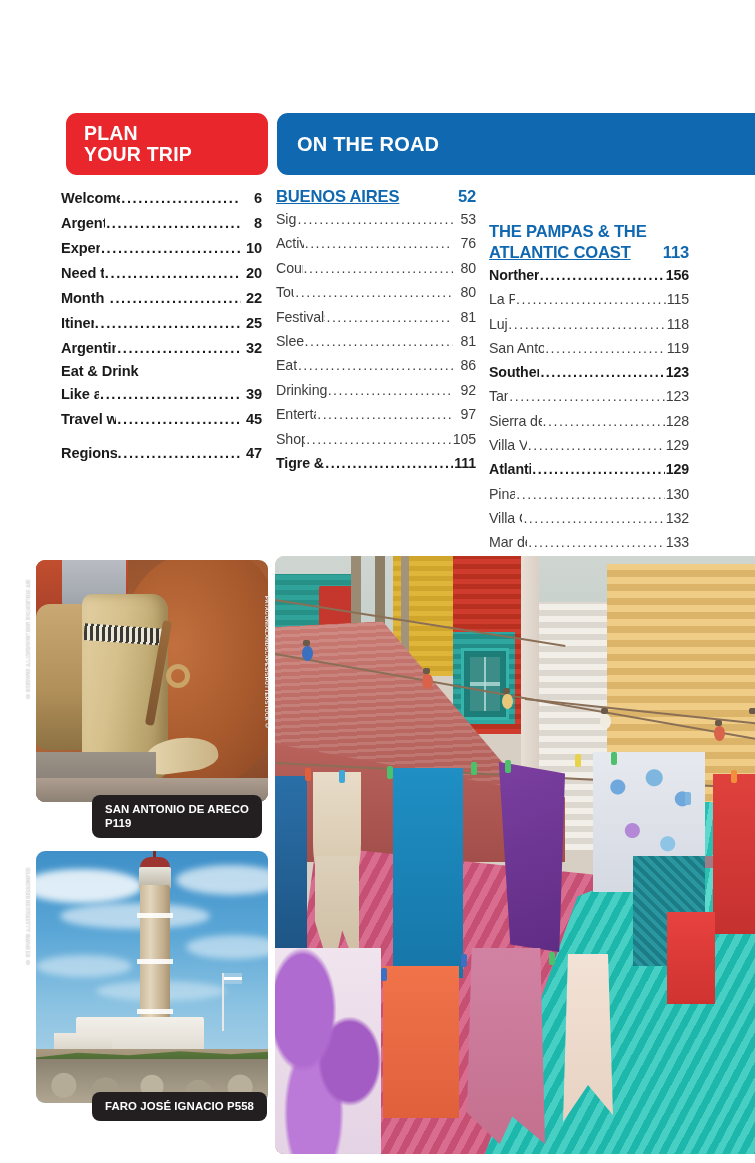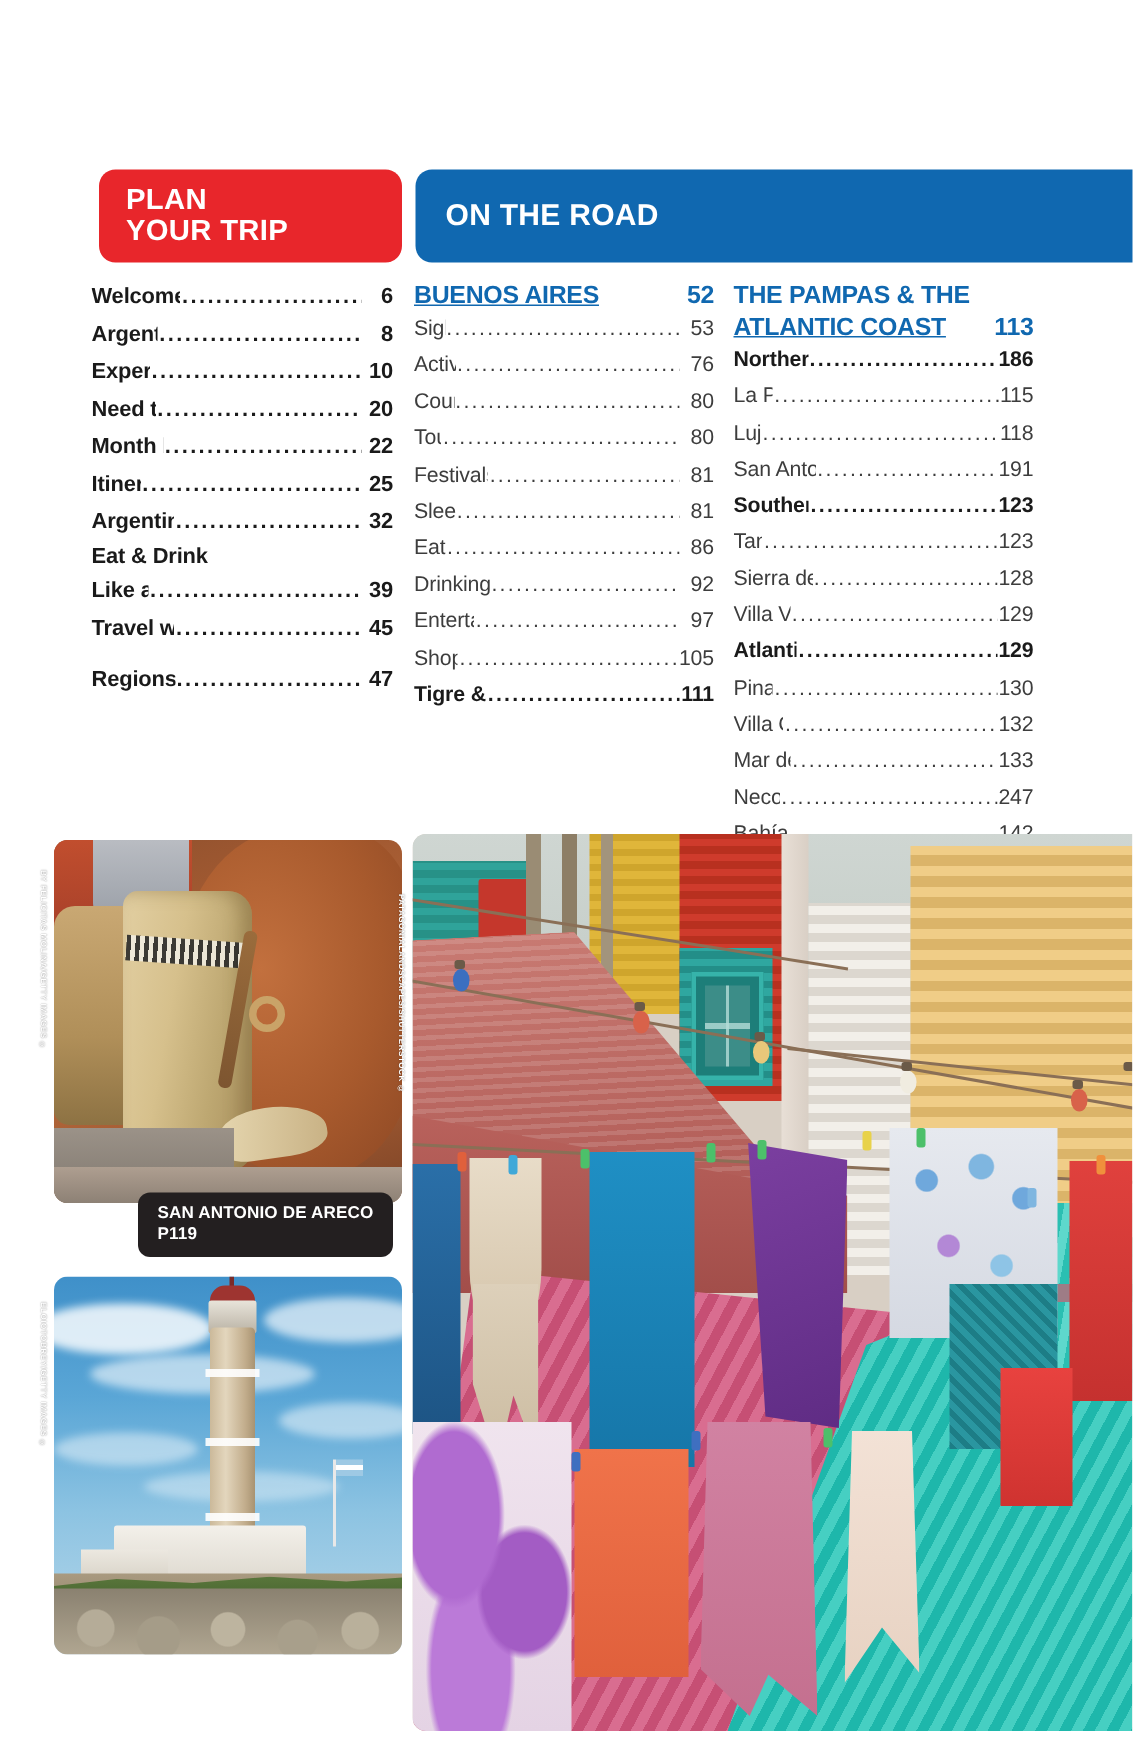--- a/index.html
+++ b/index.html
@@ -90,21 +90,21 @@
     line-height: 21px;
     letter-spacing: -0.2px;
     display: flex; align-items: baseline;
     white-space: nowrap;
   }
   .chaphead .dots { letter-spacing: 1.4px; }
   .chaphead .lbl { flex: 0 1 auto; text-decoration: underline; }
   .chaphead .dots { flex: 1 1 auto; overflow: hidden; }
   .chaphead .pg { flex: 0 0 auto; }
   .chaphead-2l { display: block; }
-  .chaphead-2l .line1 { display: block; }
+  .chaphead-2l .line1 { display: block; margin-top: 35px; }
   .chaphead-2l .line2 { display: flex; align-items: baseline; white-space: nowrap; }
   .chaphead-2l .line2 .lbl { flex: 0 1 auto; }
   .chaphead-2l .line2 .dots { flex: 1 1 auto; overflow: hidden; letter-spacing: 1.4px; }
   .chaphead-2l .line2 .pg { flex: 0 0 auto; }
 
   .sub {
     font-size: 14.2px;
     color: #3d3d3d;
     line-height: 24.4px;
     font-weight: 400;
@@ -488,36 +488,36 @@
           <span class="line1">THE PAMPAS &amp; THE</span>
           <span class="line2">
             <span class="lbl">ATLANTIC COAST</span>
             <span class="dots"></span>
             <span class="pg">113</span>
           </span>
         </div>
         <div class="row sub bold">
           <span class="lbl">Northern Pampas</span>
           <span class="dots"></span>
-          <span class="pg">186</span>
+          <span class="pg">156</span>
         </div>
         <div class="row sub">
           <span class="lbl">La Plata</span>
           <span class="dots"></span>
           <span class="pg">115</span>
         </div>
         <div class="row sub">
           <span class="lbl">Luján</span>
           <span class="dots"></span>
           <span class="pg">118</span>
         </div>
         <div class="row sub">
           <span class="lbl">San Antonio de Areco</span>
           <span class="dots"></span>
-          <span class="pg">191</span>
+          <span class="pg">119</span>
         </div>
         <div class="row sub bold">
           <span class="lbl">Southern Pampas</span>
           <span class="dots"></span>
           <span class="pg">123</span>
         </div>
         <div class="row sub">
           <span class="lbl">Tandil</span>
           <span class="dots"></span>
           <span class="pg">123</span>
@@ -600,20 +600,21 @@
       <div class="faro-tower"></div>
       <div class="faro-flagpole"></div>
       <div class="faro-flag"></div>
       <div class="faro-base"></div>
       <div class="faro-base2"></div>
       <div class="faro-rock"></div>
       <div class="faro-grass"></div>
       <div class="faro-stones"></div>
     </div>
     <div class="credit credit-faro">ELOIOTOBREY/GETTY IMAGES ©</div>
+    <div class="caption cap-faro">FARO JOSÉ IGNACIO P558</div>
 
     <div class="photo photo-laundry">
       <div class="lb">
         <div class="lb-sky"></div>
         <div class="lb-teal-bld"></div>
         <div class="lb-redwin"></div>
         <div class="lb-yellow-bld"></div>
         <div class="lb-red-bld"></div>
         <div class="lb-teal-win"></div>
         <div class="lb-teal-win2"></div>

